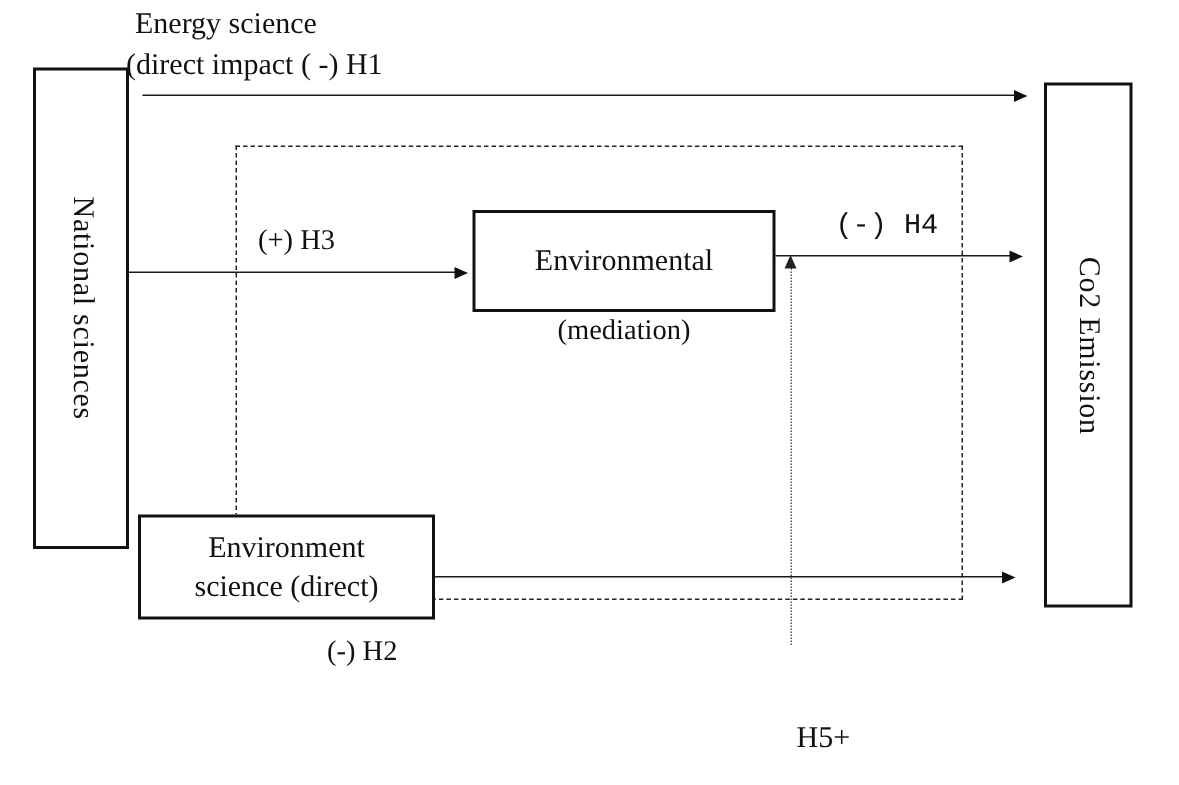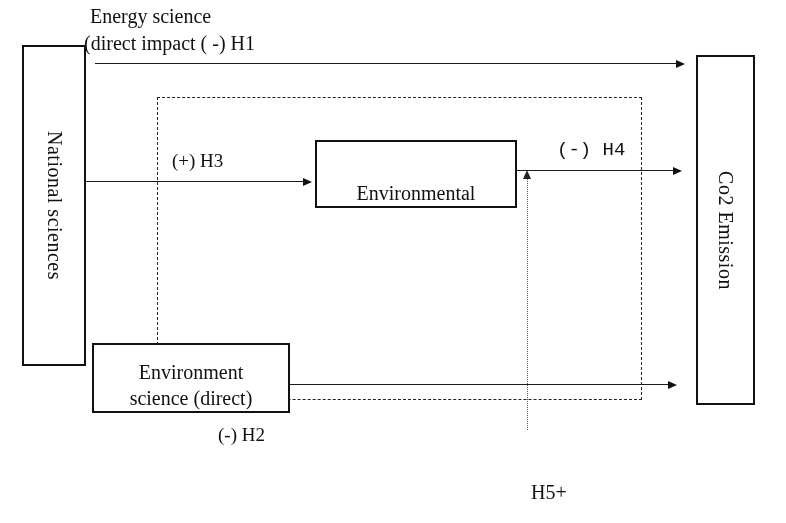--- a/index.html
+++ b/index.html
@@ -21,21 +21,21 @@
   }
   .vbox { display:flex; align-items:center; justify-content:center; }
   .vtext {
     transform:rotate(90deg);
     white-space:nowrap;
     font-size:20px;
     letter-spacing:0.5px;
   }
   .txtbox {
     display:flex; flex-direction:column;
-    align-items:center; justify-content:flex-end;
+    align-items:center; justify-content:center;
     font-size:20px; line-height:1.3; text-align:center;
   }
   
   .dashed-rect {
     position:absolute;
     left:157px; top:97px; width:485px; height:303px;
     border:1px dashed #222222;
     box-sizing:border-box;
     z-index:1;
   }
@@ -85,20 +85,21 @@
     <span class="vtext">National sciences</span>
   </div>
 
   <div class="box vbox" style="left:696px; top:55px; width:59px; height:350px;">
     <span class="vtext">Co2 Emission</span>
   </div>
 
   <div class="box txtbox" style="left:315px; top:140px; width:202px; height:68px;">
     <span>Environmental</span>
   </div>
+  <div class="lbl lbl-md caption-center" style="left:315px; top:210px; width:202px;">(mediation)</div>
 
   <div class="box txtbox" style="left:92px; top:343px; width:198px; height:70px;">
     <span>Environment</span>
     <span>science (direct)</span>
   </div>
 
   <div class="lbl lbl-lg" style="left:90px; top:5px;text-align:center;">Energy science</div>
   <div class="lbl lbl-lg" style="left:84px; top:32px;">(direct impact ( -) H1</div>
 
   <div class="lbl lbl-md" style="left:172px; top:150px;">(+) H3</div>

